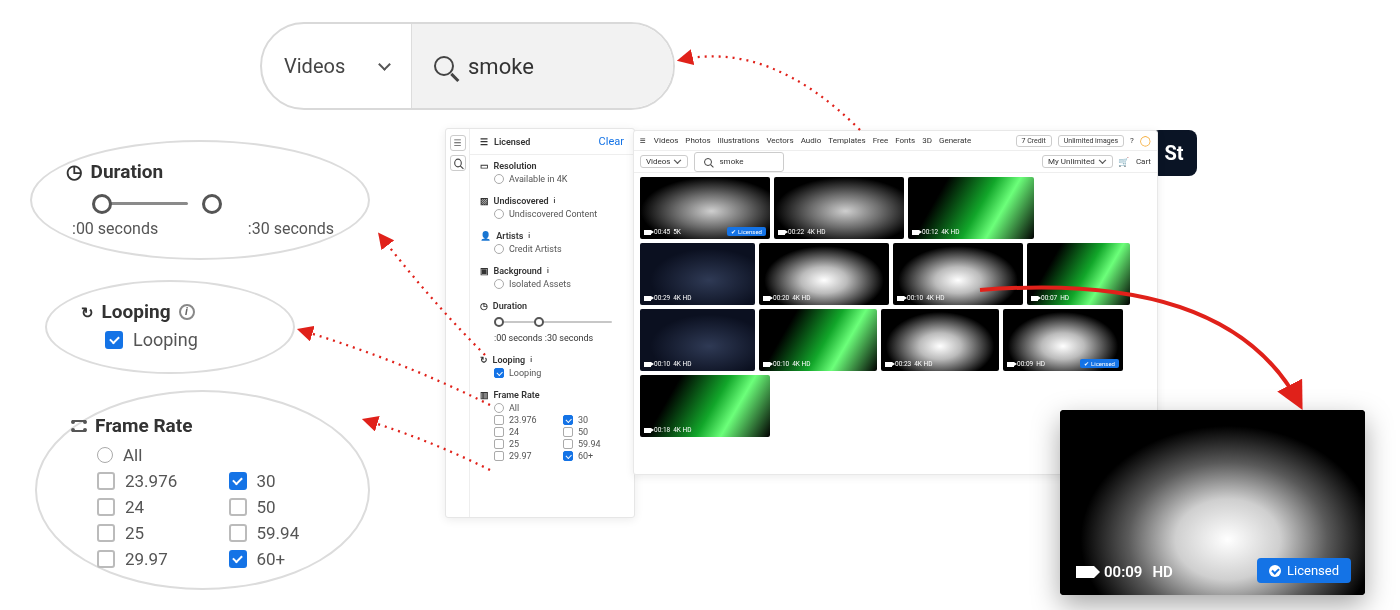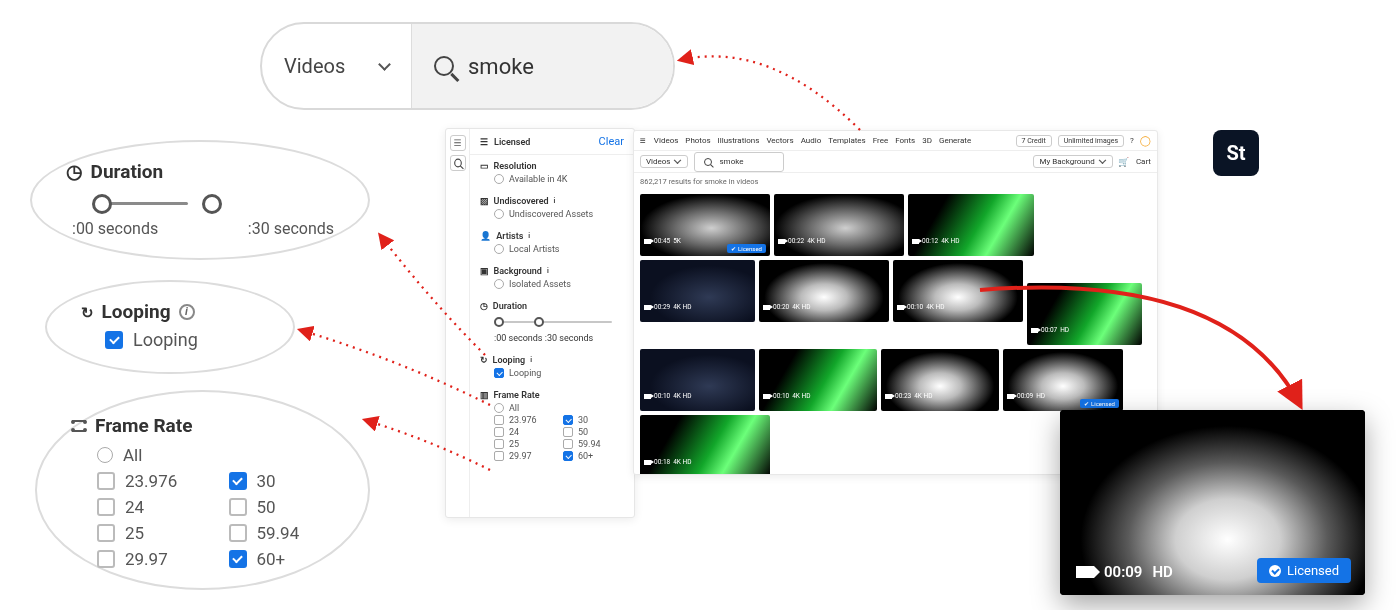--- a/index.html
+++ b/index.html
@@ -15,21 +15,21 @@
   .browser .topbar a { color: #333; text-decoration: none; }
   .browser .topbar .right { margin-left: auto; display: flex; align-items: center; gap: 6px; }
   .browser .topbar .btn { border: 1px solid #ccc; border-radius: 3px; padding: 1px 5px; font-size: 7px; cursor: pointer; }
   .browser .searchrow { display: flex; align-items: center; height: 22px; padding: 0 6px; gap: 6px; border-bottom: 1px solid #eee; }
   .browser .searchrow .sel { border: 1px solid #ccc; border-radius: 3px; padding: 1px 5px; display: flex; align-items: center; gap: 3px; cursor: pointer; }
   .browser .searchrow .field { border: 1px solid #ccc; border-radius: 3px; padding: 1px 5px; display: flex; align-items: center; gap: 3px; flex: 1; max-width: 90px; }
   .browser .searchrow .right { margin-left: auto; display: flex; align-items: center; gap: 6px; }
   .browser .results { padding: 4px 6px; font-size: 7.5px; color: #666; }
   .browser .grid { display: flex; flex-wrap: wrap; gap: 4px; padding: 4px 6px; }
   .thumb { position: relative; height: 62px; background: #000; overflow: hidden; border-radius: 2px; }
-  .thumb .meta { position: absolute; left: 4px; bottom: 11px; display: flex; align-items: center; gap: 3px; color: #fff; font-size: 6.5px; }
+  .thumb .meta { position: absolute; left: 4px; bottom: 3px; display: flex; align-items: center; gap: 3px; color: #fff; font-size: 6.5px; }
   .thumb .lic { position: absolute; right: 4px; bottom: 3px; background: #1473e6; color: #fff; font-size: 6px; padding: 1px 4px; border-radius: 2px; display: flex; align-items: center; gap: 2px; }
   .cam { width: 7px; height: 5px; background: #fff; position: relative; }
   .cam::after { content: ""; position: absolute; right: -3px; top: 0; border-top: 2.5px solid transparent; border-bottom: 2.5px solid transparent; border-left: 3px solid #fff; }
   .thumb.green { background: linear-gradient(120deg,#000 0%, #000 25%, #12a62a 55%, #6cff7a 70%, #000 100%); }
   .thumb.grey { background: radial-gradient(ellipse at 55% 55%, #cfcfcf 0%, #6b6b6b 35%, #000 70%); }
   .thumb.dark { background: radial-gradient(ellipse at 60% 60%, #2f3a55 0%, #0b1020 60%); padding-left: 12px; }
   .thumb.white { background: radial-gradient(ellipse at 50% 60%, #fff 0%, #bbb 25%, #000 65%); }
 
   
   .panel {
@@ -103,21 +103,21 @@
   .card .art { position: absolute; inset: 0; background:
      radial-gradient(ellipse at 55% 70%, #fff 0%, #cfcfcf 22%, #5a5a5a 42%, #000 62%); }
   .card .meta { position: absolute; left: 16px; bottom: 14px; display: flex; align-items: center; gap: 10px; color: #fff; font-size: 15px; font-weight: 600; }
   .card .cam { width: 18px; height: 12px; }
   .card .cam::after { right: -6px; border-top-width: 6px; border-bottom-width: 6px; border-left-width: 6px; }
   .card .lic { position: absolute; right: 14px; bottom: 12px; background: #1473e6; color: #fff; padding: 5px 12px; border-radius: 4px; font-size: 13px; display: flex; align-items: center; gap: 6px; }
   .card .lic .ck { width: 12px; height: 12px; border-radius: 50%; background: #fff; display: inline-flex; align-items: center; justify-content: center; }
   .card .lic .ck::after { content: ""; width: 5px; height: 3px; border-left: 2px solid #1473e6; border-bottom: 2px solid #1473e6; transform: rotate(-45deg); margin-top: -1px; }
 
   
-  .st-badge { position: absolute; left: 1213px; top: 130px; width: 46px; height: 46px; background: #0a1425; color: #fff; border-radius: 8px; display: flex; align-items: center; justify-content: center; font-weight: 700; font-size: 20px; }
+  .st-badge { position: absolute; left: 1151px; top: 130px; width: 46px; height: 46px; background: #0a1425; color: #fff; border-radius: 8px; display: flex; align-items: center; justify-content: center; font-weight: 700; font-size: 20px; }
 
   
   svg.arrows { position: absolute; left: 0; top: 0; width: 1400px; height: 610px; pointer-events: none; }
 
   
   .icon { display: inline-flex; align-items: center; justify-content: center; }
   .chevron::before { content: ""; display: inline-block; width: 7px; height: 7px; border-right: 2px solid #555; border-bottom: 2px solid #555; transform: rotate(45deg); margin-top: -3px; }
   .mag { width: 16px; height: 16px; border: 2px solid #444; border-radius: 50%; position: relative; }
   .mag::after { content: ""; position: absolute; width: 8px; height: 2px; background: #444; bottom: -3px; right: -6px; transform: rotate(45deg); }
   .mag.big { width: 20px; height: 20px; border-width: 2.5px; }
@@ -172,33 +172,33 @@
     </div>
 
     <div class="sec">
       <h4>
           <span>▨</span>
           <span>Undiscovered</span> 
           <span class="info" style="width:9px;height:9px;font-size:7px;">i</span>
         </h4>
       <div class="row">
           <span class="rad"></span>
-          <span>Undiscovered Assets</span>
+          <span>Undiscovered Content</span>
         </div>
     </div>
 
     <div class="sec">
       <h4>
           <span>👤</span>
           <span>Artists</span> 
           <span class="info" style="width:9px;height:9px;font-size:7px;">i</span>
         </h4>
       <div class="row">
           <span class="rad"></span>
-          <span>Local Artists</span>
+          <span>Credit Artists</span>
         </div>
     </div>
 
     <div class="sec">
       <h4>
           <span>▣</span>
           <span>Background</span> 
           <span class="info" style="width:9px;height:9px;font-size:7px;">i</span>
         </h4>
       <div class="row">
@@ -297,28 +297,27 @@
     <div class="sel">
       <span>Videos</span>
         <span class="chevron" style="transform:scale(.6);"></span>
     </div>
     <div class="field">
       <span class="mag" style="transform:scale(.5);"></span>
       <span>smoke</span>
     </div>
     <div class="right">
       <div class="sel">
-        <span>My Background</span>
+        <span>My Unlimited</span>
           <span class="chevron" style="transform:scale(.6);"></span>
       </div>
       <span class="cart"></span>
       <span>Cart</span>
     </div>
   </div>
-  <div class="results">862,217 results for smoke in videos</div>
   <div class="grid" id="thumb-grid">
       <div class="thumb grey" style="width: 130px;">
         <div class="meta">
           <span class="cam"></span>
           <span>00:45</span>
           <span>5K</span>
         </div>
         <div class="lic">
           <span>✔</span>
           <span>Licensed</span>
@@ -352,21 +351,21 @@
           <span>4K   HD</span>
         </div>
       </div>
       <div class="thumb white" style="width: 130px;">
         <div class="meta">
           <span class="cam"></span>
           <span>00:10</span>
           <span>4K   HD</span>
         </div>
       </div>
-      <div class="thumb green" style="width: 115px; margin-top: 23px;">
+      <div class="thumb green" style="width: 103px;">
         <div class="meta">
           <span class="cam"></span>
           <span>00:07</span>
           <span>HD</span>
         </div>
       </div>
       <div class="thumb dark" style="width: 115px;">
         <div class="meta">
           <span class="cam"></span>
           <span>00:10</span>

